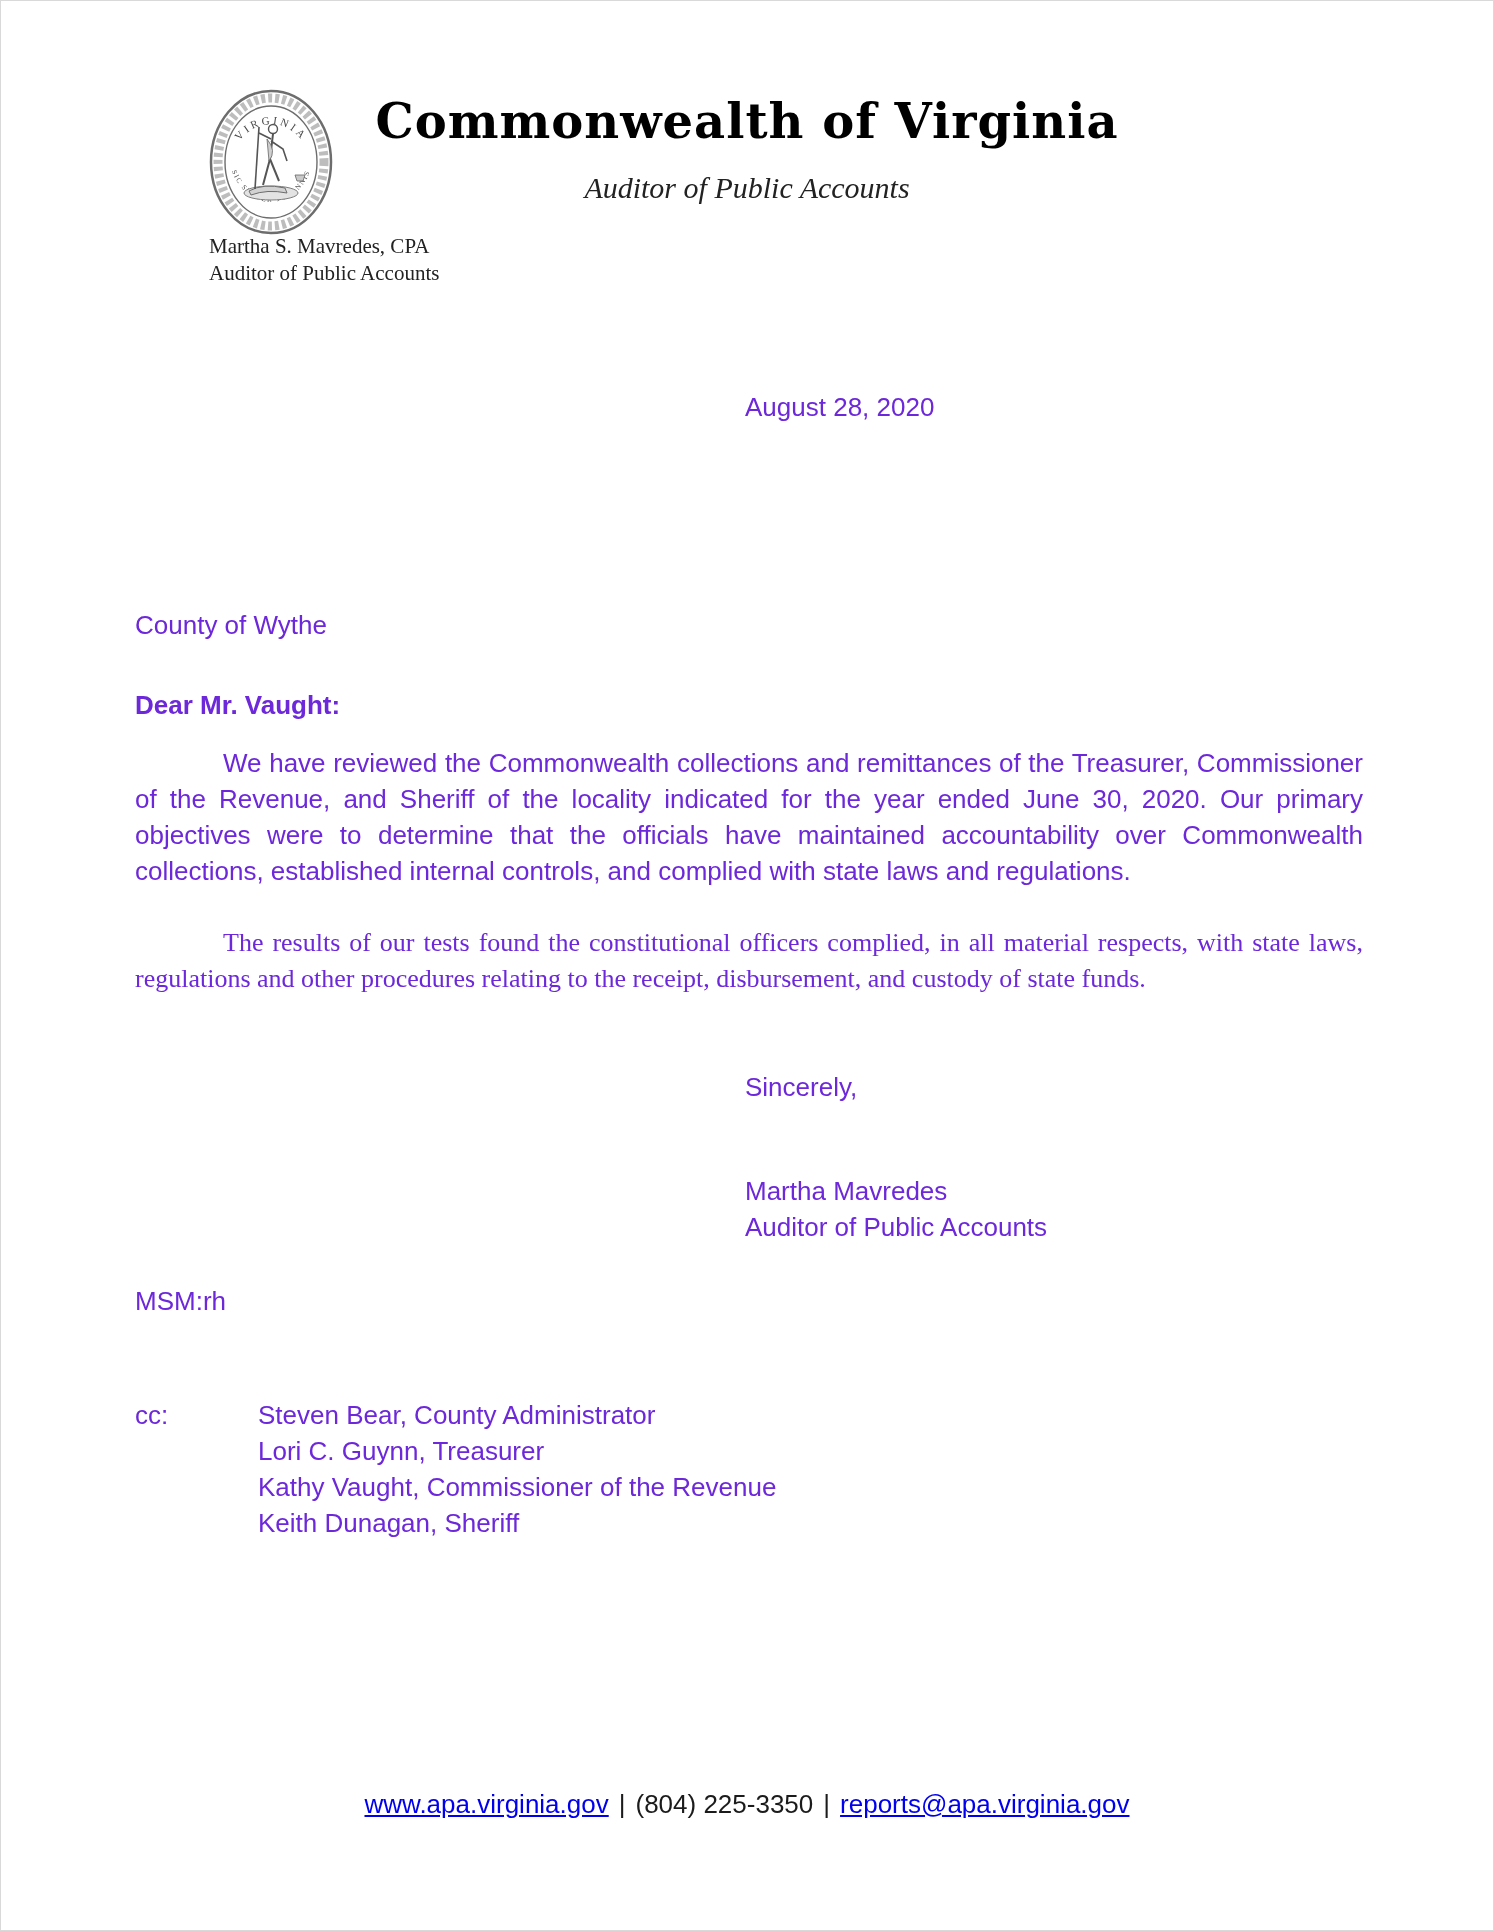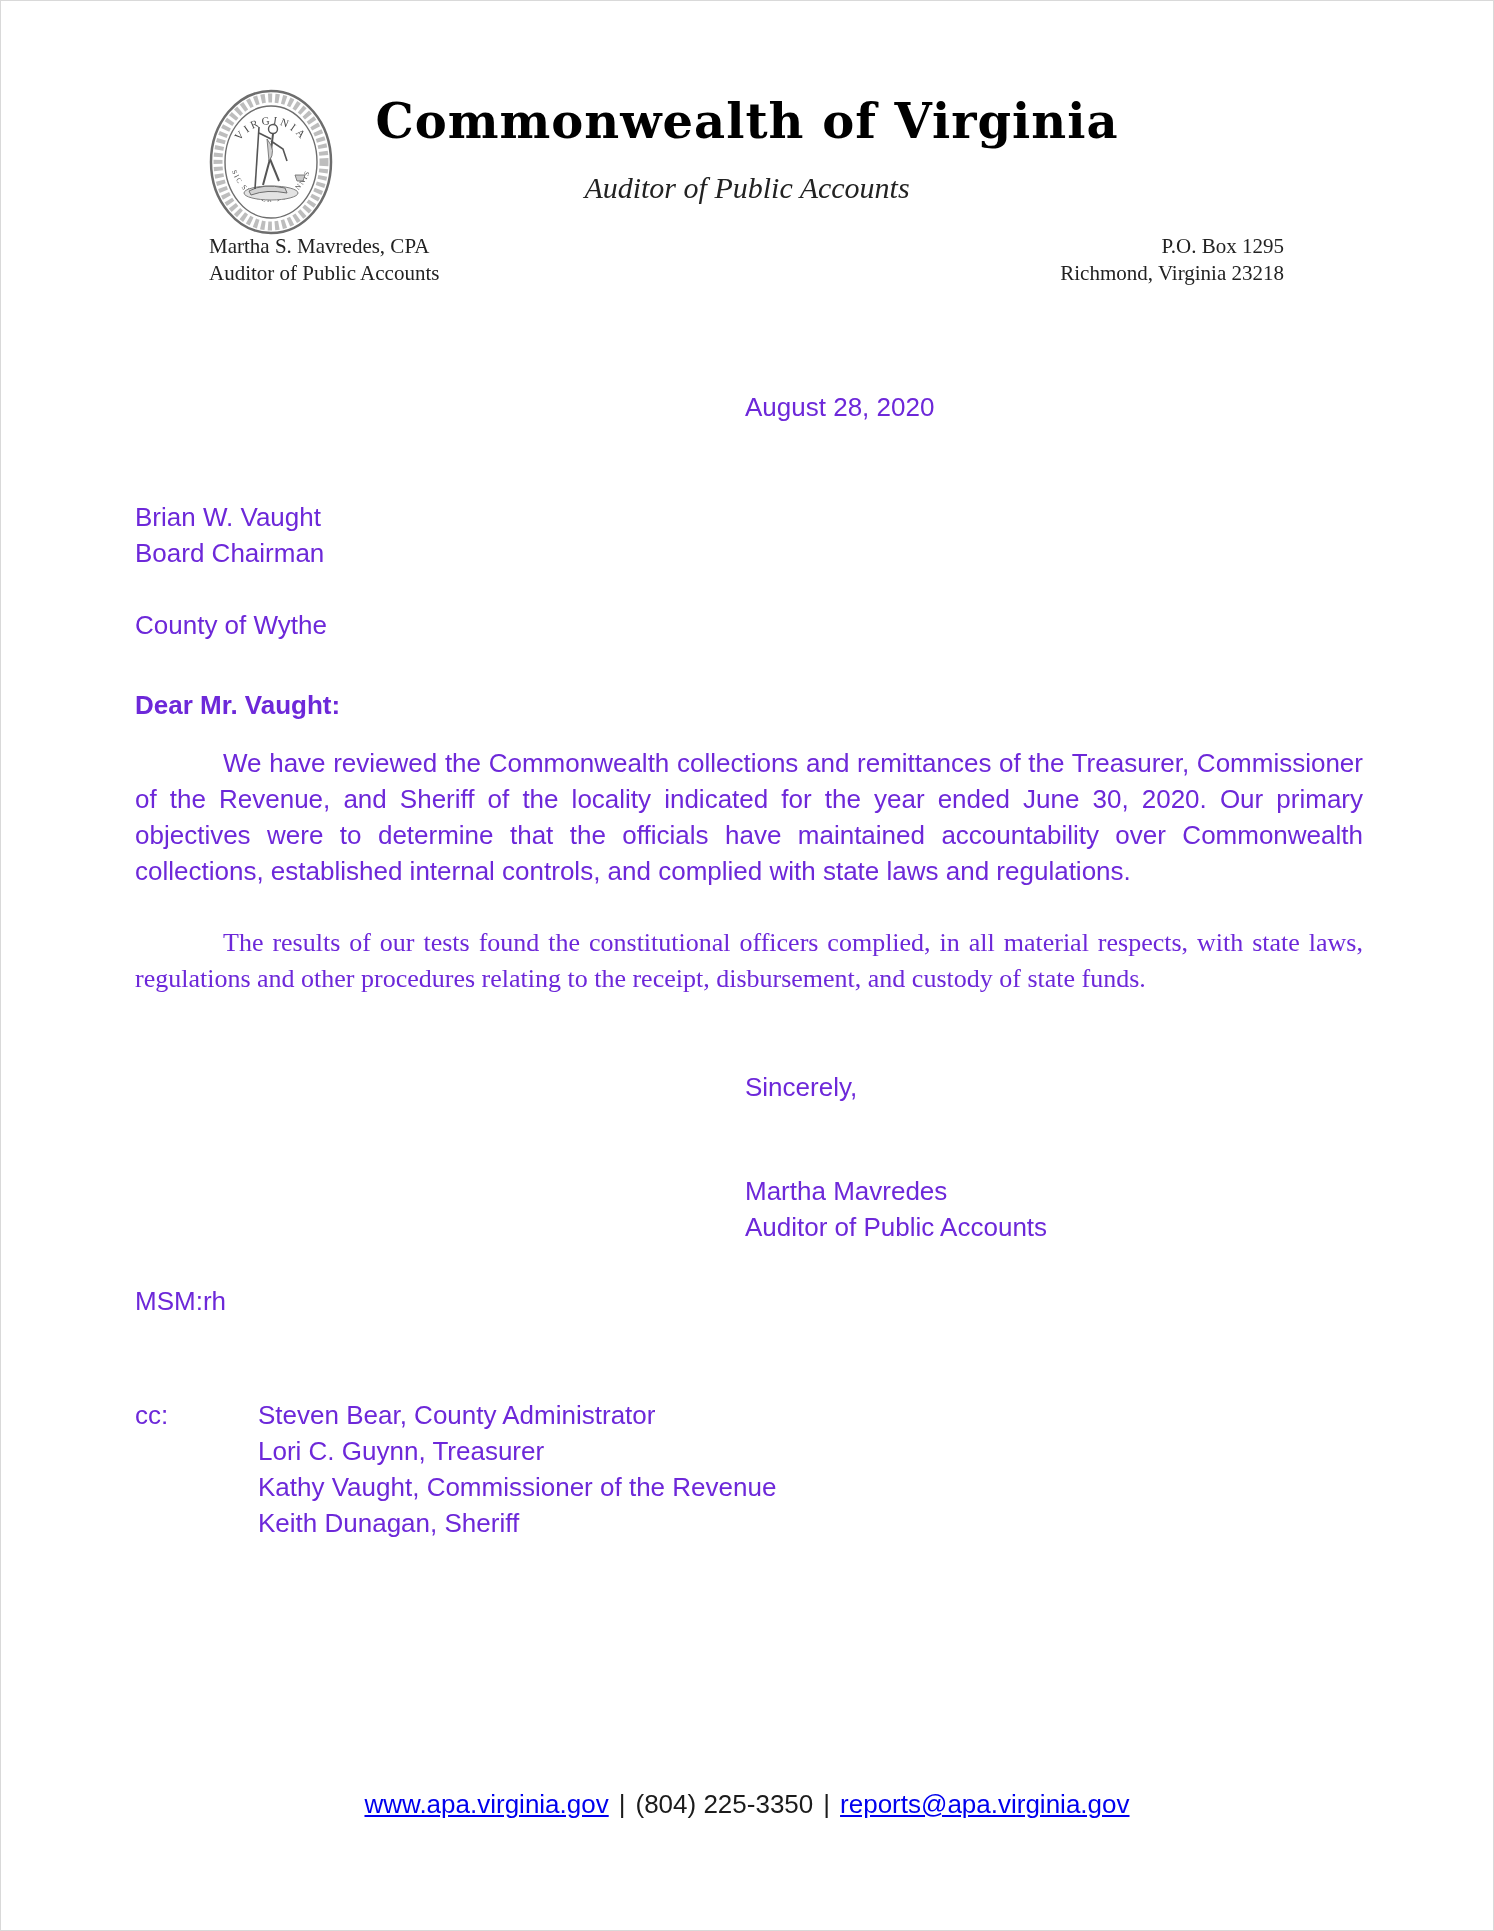--- a/index.html
+++ b/index.html
@@ -116,31 +116,23 @@
   </div>
 
   <div class="abs org-title">Commonwealth of Virginia</div>
   <div class="abs org-subtitle">Auditor of Public Accounts</div>
 
   <div class="abs contact contact-left">
     <div>Martha S. Mavredes, CPA</div>
     <div>Auditor of Public Accounts</div>
   </div>
 
-  <div class="abs contact contact-right">
-    <div>P.O. Box 1295</div>
-    <div>Richmond, Virginia 23218</div>
-  </div>
 
   <div class="abs body-text date-line">August 28, 2020</div>
 
-  <div class="abs body-text recipient">
-    <div>Brian W. Vaught</div>
-    <div>Board Chairman</div>
-  </div>
 
   <div class="abs body-text locality">County of Wythe</div>
 
   <div class="abs body-text salutation">Dear Mr. Vaught:</div>
 
   <p class="abs body-text para para-1">We have reviewed the Commonwealth collections and remittances of the Treasurer, Commissioner of the Revenue, and Sheriff of the locality indicated for the year ended June 30, 2020. Our primary objectives were to determine that the officials have maintained accountability over Commonwealth collections, established internal controls, and complied with state laws and regulations.</p>
   <p class="abs body-text para para-2">The results of our tests found the constitutional officers complied, in all material respects, with state laws, regulations and other procedures relating to the receipt, disbursement, and custody of state funds.</p>
 
   <div class="abs body-text valediction">Sincerely,</div>
 

